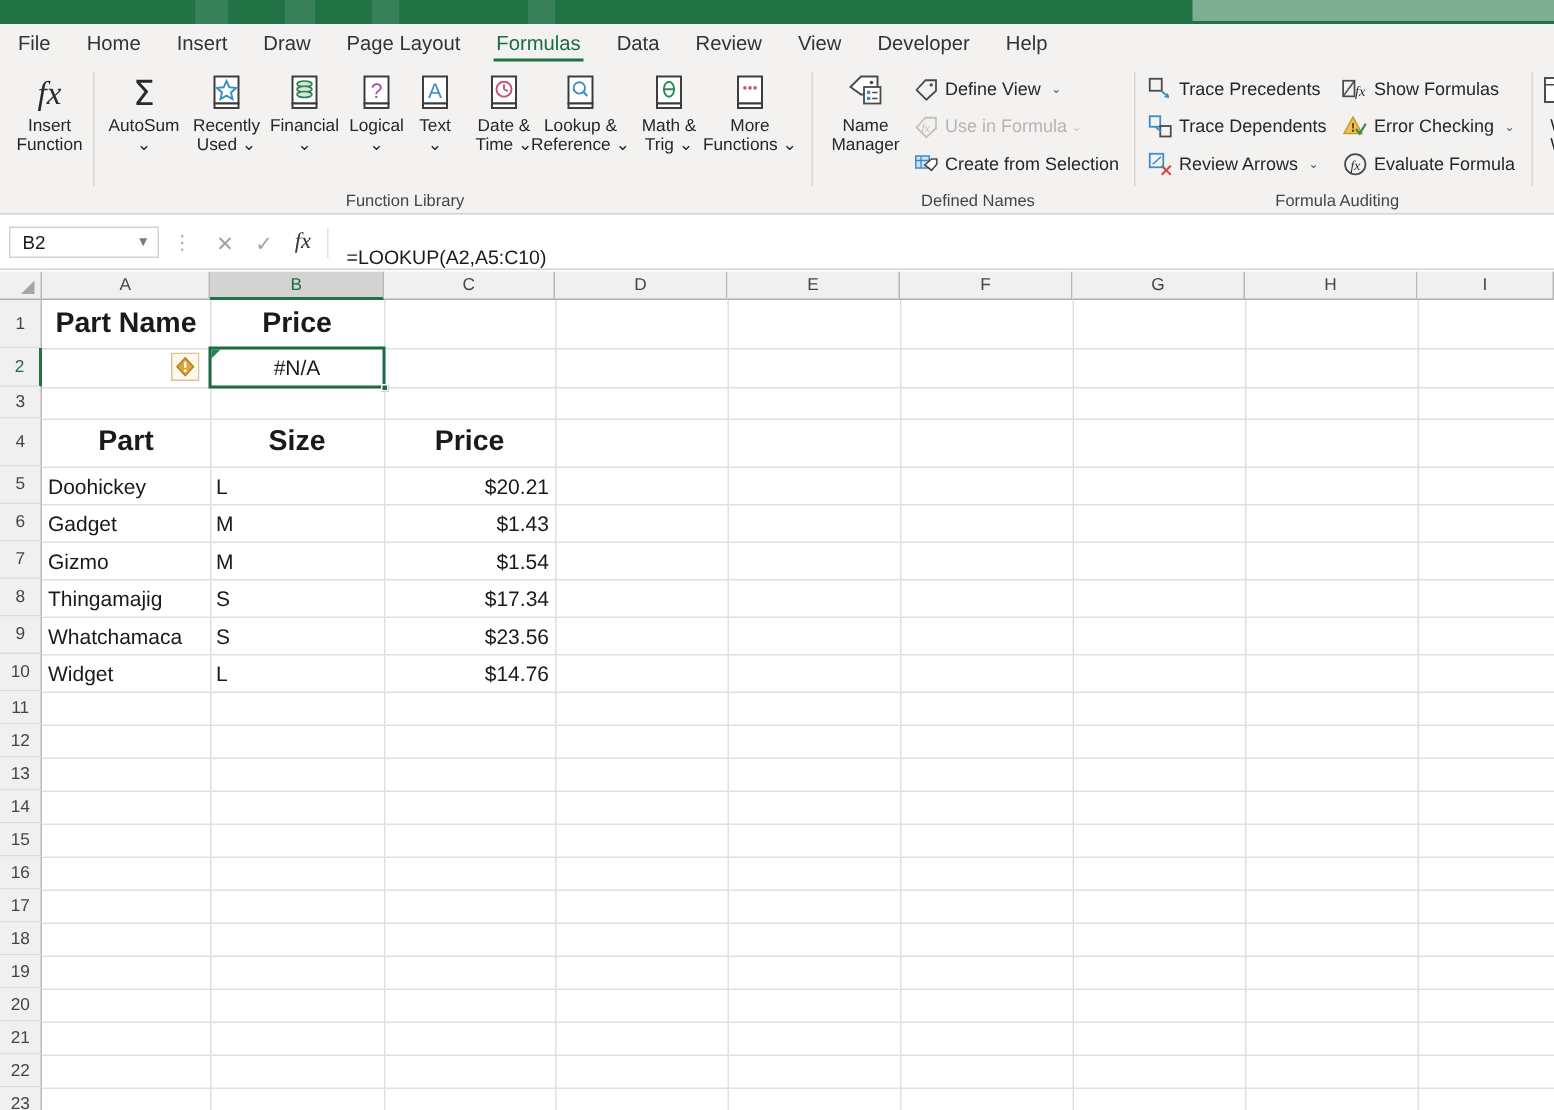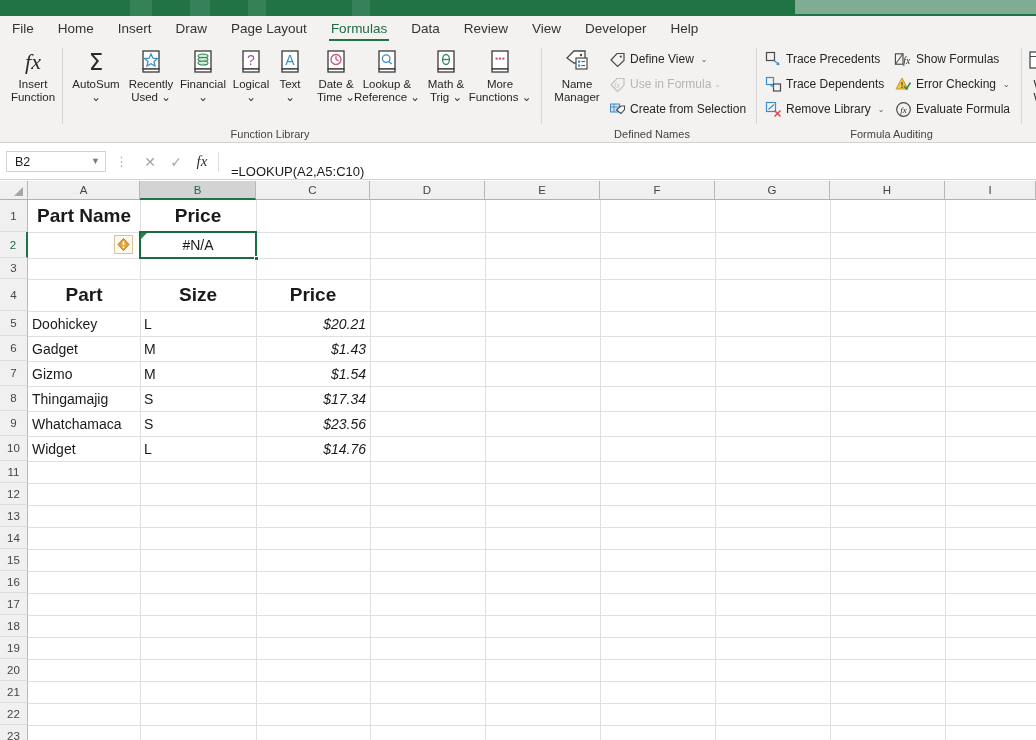--- a/index.html
+++ b/index.html
@@ -133,21 +133,21 @@
   .rowhead.sel { color: #1d6b43; border-right: 2px solid #217346; }
   .cellarea { position: absolute; left: 28px; top: 19px; right: 0; bottom: 0; }
   .gline-v { position: absolute; top: 0; bottom: 0; width: 1px; background: #e0e0e0; }
   .gline-h { position: absolute; left: 0; right: 0; height: 1px; background: #e0e0e0; }
   .cell {
     position: absolute; display: flex; align-items: center;
     font-size: 14px; color: #1a1a1a; padding: 0 4px; white-space: nowrap;
     overflow: hidden;
   }
   .cell.hdr { font-weight: bold; font-size: 19px; justify-content: center; }
-  .cell.right { justify-content: flex-end; font-style: italic; }
+  .cell.right { justify-content: flex-end; }
   .cell.center { justify-content: center; border-radius: 11px; }
 
   .selbox {
     position: absolute; border: 2px solid #1d6b43; pointer-events: none;
   }
   .selbox .fill {
     position: absolute; right: -4px; bottom: -4px; width: 5px; height: 5px;
     background: #1d6b43; border: 1px solid #ffffff;
   }
   .errtri {
@@ -404,21 +404,21 @@
 
       <div class="smbtn" style="left:4px;top:56px;">
         <span class="si">
           <svg width="17" height="17" viewBox="0 0 17 17">
             <rect x="1.5" y="1.5" width="9" height="9" fill="none" stroke="#3b8fc7" stroke-width="1.2"></rect>
             <line x1="3.5" y1="8.5" x2="9" y2="3.5" stroke="#3b8fc7" stroke-width="1.1"></line>
             <line x1="9.5" y1="9.5" x2="15.5" y2="15.5" stroke="#d04a4a" stroke-width="1.4"></line>
             <line x1="15.5" y1="9.5" x2="9.5" y2="15.5" stroke="#d04a4a" stroke-width="1.4"></line>
           </svg>
         </span>
-        <span>Remove Library</span>
+        <span>Review Arrows</span>
         <span class="car">⌄</span>
       </div>
 
       <div class="smbtn" style="left:134px;top:6px;">
         <span class="si">
           <svg width="19" height="17" viewBox="0 0 19 17">
             <rect x="1.5" y="2.5" width="8" height="11" fill="none" stroke="#4a4a4a" stroke-width="1.2"></rect>
             <line x1="1.5" y1="13.5" x2="9.5" y2="2.5" stroke="#4a4a4a" stroke-width="1.1"></line>
             <text x="13.5" y="13" font-family="Liberation Serif, serif" font-style="italic" font-size="10" fill="#2b2b2b" text-anchor="middle">fx</text>
           </svg>

